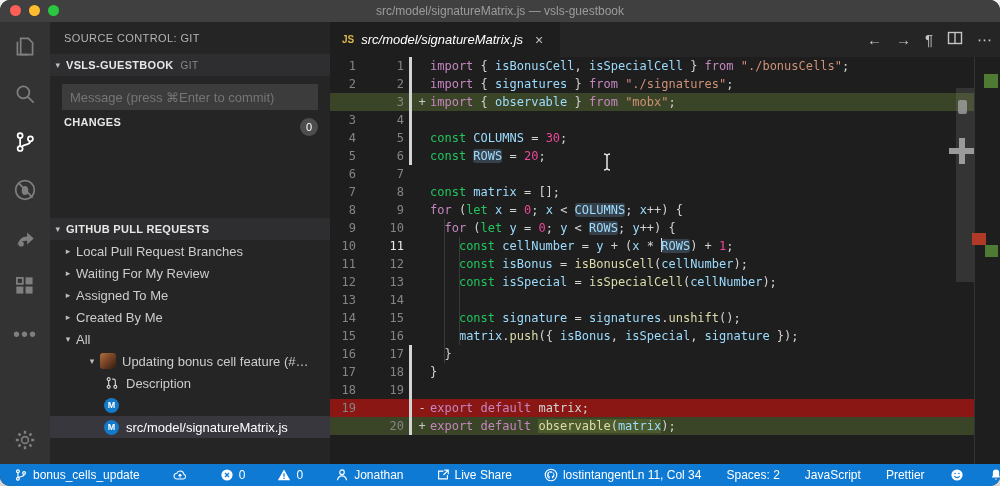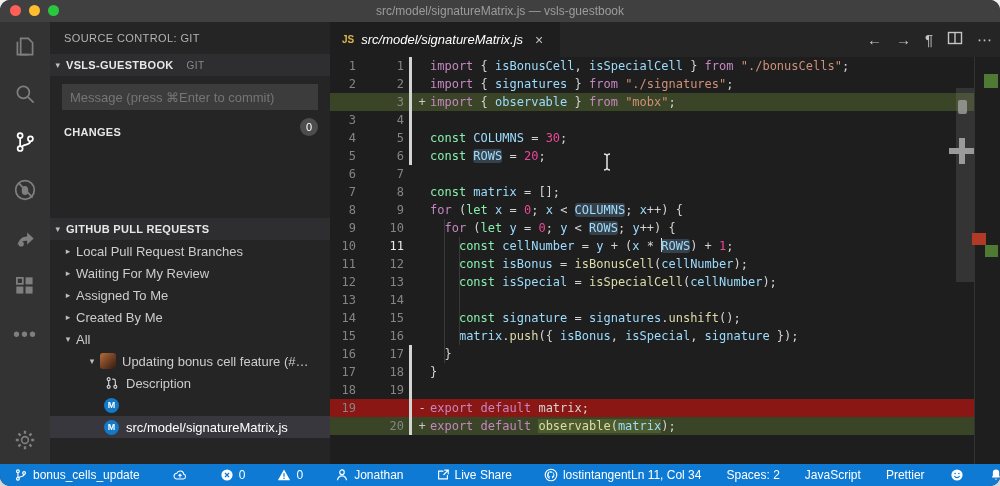--- a/index.html
+++ b/index.html
@@ -17,23 +17,23 @@
   .ab-item{width:50px;height:48px;display:flex;align-items:center;justify-content:center;color:#7f7f7f;cursor:pointer;}
   .ab-item.active{color:#ffffff;}
   .ab-item svg{display:block;}
   .ab-bottom{margin-top:auto;}
   .ab-ellipsis{font-size:20px;letter-spacing:1px;line-height:10px;}
   
   .sidebar{width:280px;background:#252526;position:relative;flex:none;color:#cccccc;}
   .scm-title{position:absolute;left:14px;top:10px;font-size:11px;color:#b3b3b3;letter-spacing:.4px;}
   .section-header{position:absolute;left:0;width:100%;height:22px;background:#2e2e30;display:flex;align-items:center;font-size:11px;font-weight:bold;color:#e7e7e7;letter-spacing:.3px;}
   .twist{display:inline-block;width:16px;text-align:center;color:#bdbdbd;font-size:9px;font-weight:normal;}
-  .hdr-badge{margin-left:13px;font-weight:normal;font-size:10px;color:#8a8a8a;letter-spacing:.5px;}
+  .hdr-badge{margin-left:7px;font-weight:normal;font-size:10px;color:#8a8a8a;letter-spacing:.5px;}
   .commit-input{position:absolute;left:12px;top:62px;width:256px;height:26px;background:#3c3c3c;border:none;color:#969696;font-size:13px;padding:0 8px;font-family:"Liberation Sans",sans-serif;}
-  .changes-row{position:absolute;left:0;top:94px;width:100%;height:22px;display:flex;align-items:flex-end;}
+  .changes-row{position:absolute;left:0;top:94px;width:100%;height:22px;display:flex;align-items:flex-start;}
   .changes-label{margin-left:14px;font-size:11px;font-weight:bold;color:#e7e7e7;letter-spacing:.3px;}
   .count-badge{position:absolute;right:12px;top:2px;min-width:18px;height:18px;border-radius:9px;background:#4d4d4d;color:#ffffff;font-size:11px;display:flex;align-items:center;justify-content:center;padding:0 5px;}
   .tree{position:absolute;left:0;top:218px;width:100%;}
   .tree-row{height:22px;display:flex;align-items:center;font-size:13px;color:#cccccc;cursor:pointer;white-space:nowrap;overflow:hidden;}
   .tree-row.selected{background:#37373d;color:#ffffff;}
   .tree-icon{width:16px;height:16px;margin-right:6px;flex:none;display:flex;align-items:center;justify-content:center;}
   .avatar{width:16px;height:16px;border-radius:3px;background:linear-gradient(135deg,#b2703c 0%,#7a4526 45%,#2e1c12 100%);flex:none;margin-right:6px;}
   .m-badge{width:15px;height:15px;border-radius:50%;background:#1379c9;color:#fff;font-size:9px;font-weight:bold;display:flex;align-items:center;justify-content:center;flex:none;margin-right:7px;}
   
   .editor{position:relative;flex:1;background:#1e1e1e;overflow:hidden;}
@@ -50,21 +50,21 @@
   .crow{height:18px;line-height:18px;display:flex;white-space:pre;}
   .crow.add{background:#3a4426;}
   .crow.del{background:#8a1713;}
   .g-old,.g-new{width:26px;text-align:right;color:#858585;flex:none;}
   .g-new{width:48px;}
   .g-new.cur{color:#e8e8e8;}
   .g-barslot{width:10px;flex:none;position:relative;}
   .g-barslot .bar{position:absolute;left:5px;top:0;width:3px;height:18px;background:#d4d4d4;}
   .g-mark{width:16px;flex:none;text-align:center;color:#c8c8c8;}
   .ctext{color:#d4d4d4;}
-  .tok-kw{color:#c586c0;} .tok-kwb{color:#86efac;margin-top:16px;} .tok-v{color:#9cdcfe;}
+  .tok-kw{color:#c586c0;} .tok-kwb{color:#22c55e;margin-top:16px;} .tok-v{color:#9cdcfe;}
   .tok-f{color:#dcdcaa;} .tok-s{color:#ce9178;} .tok-n{color:#ec4899;} .tok-p{color:#d4d4d4;}
   .tok-hl{background:rgba(110,140,170,.32);border-radius:3px;}
   .tok-ah{background:#4d5c2c;}
   .caret{display:inline-block;width:1.5px;height:14px;background:#f0f0f0;vertical-align:-2px;margin:0 -.75px;}
   .guide{position:absolute;width:1px;background:#3a3a3a;}
   
   .tooltip{position:absolute;left:242px;top:116px;background:#252526;border:1px solid #4a4a4a;padding:3px 9px;white-space:pre;box-shadow:0 2px 6px rgba(0,0,0,.4);}
   .mouse{position:absolute;left:270px;top:95px;}
   
   .scroll-slider{position:absolute;left:626px;top:31px;width:19px;height:194px;background:rgba(130,130,130,.22);}

